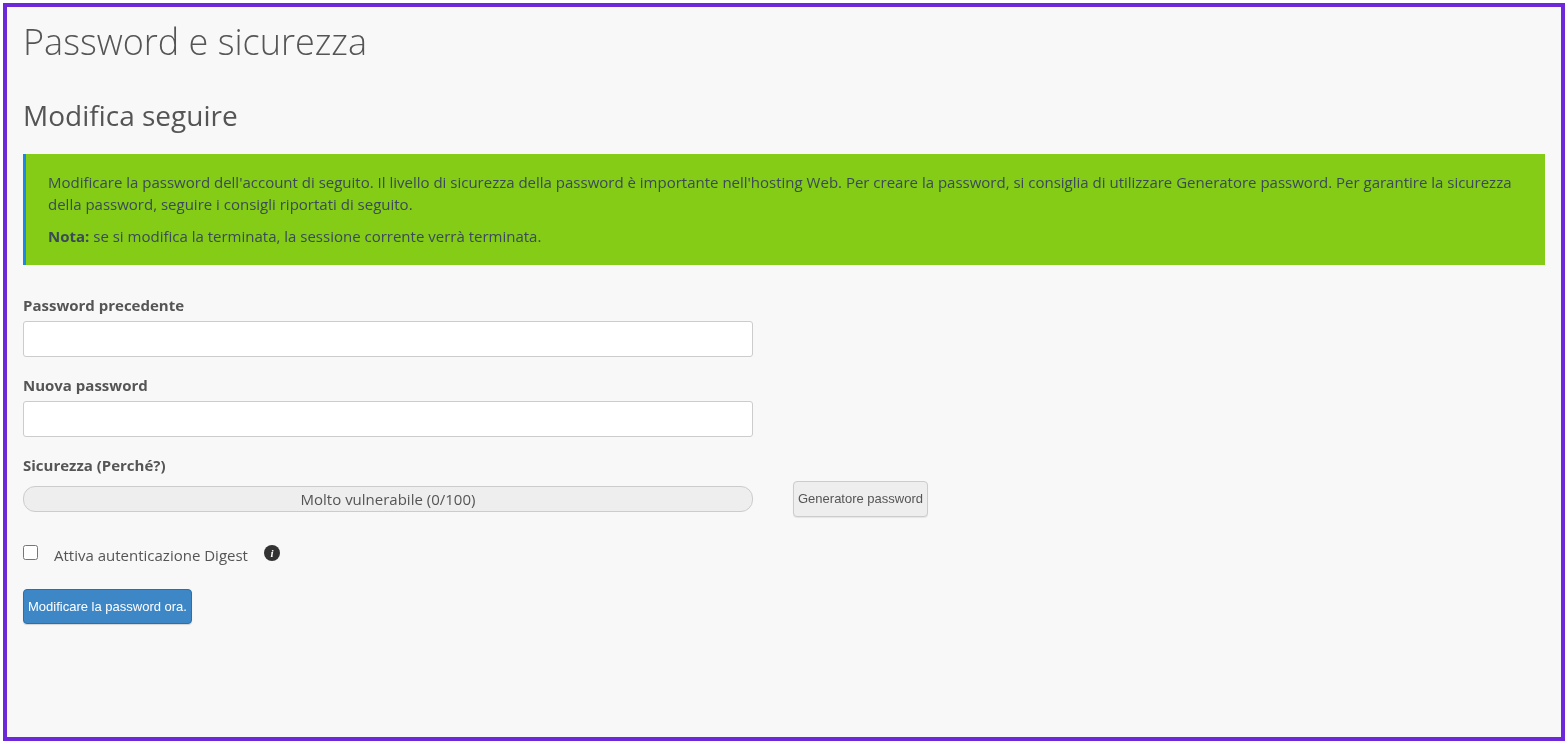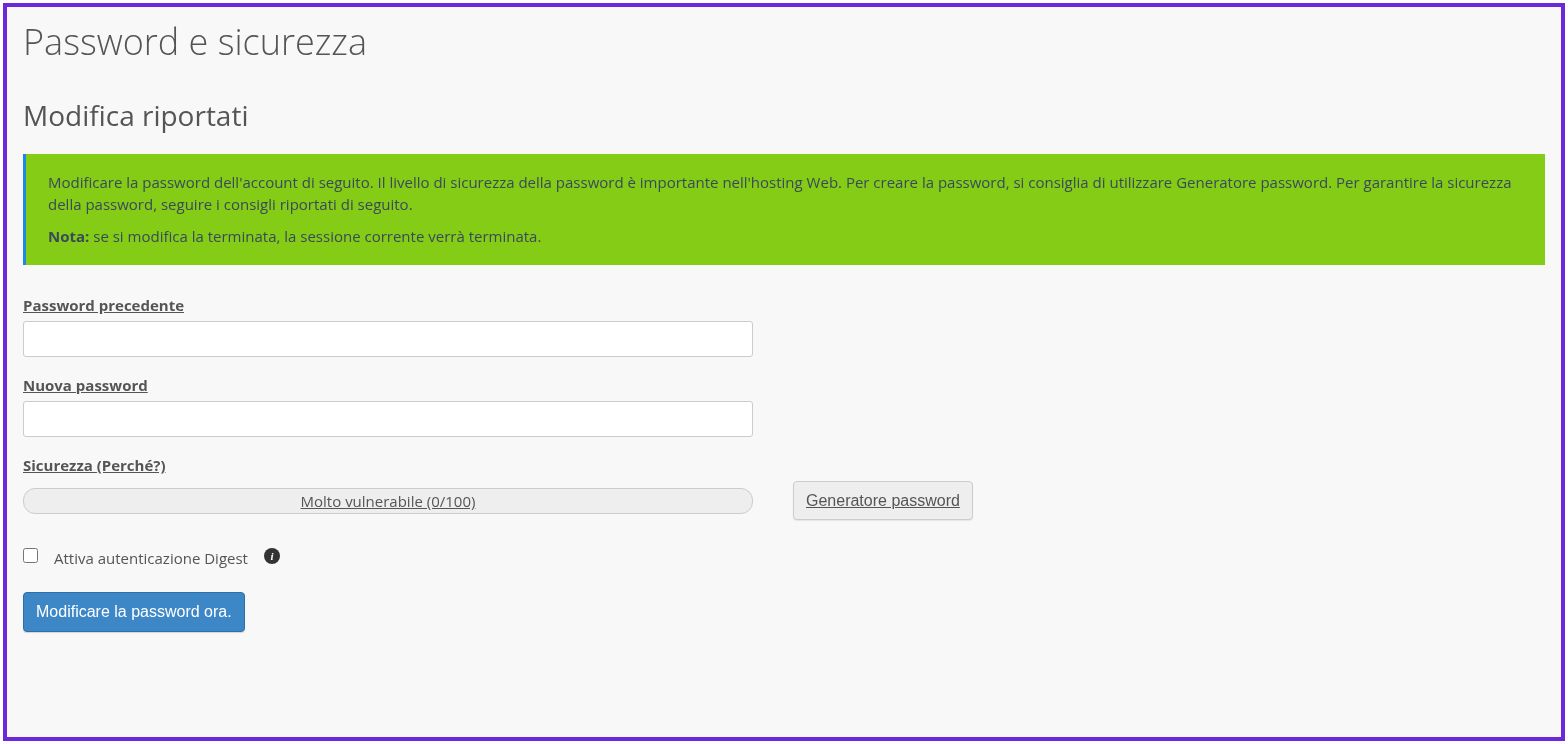--- a/index.html
+++ b/index.html
@@ -46,21 +46,20 @@
     }
     .info-box p:last-child {
       margin-bottom: 0;
     }
     .info-box strong {
       color: #3a4a5a;
       font-weight: 700;
     }
     .form-group {
       margin-bottom: 18px;
-      text-decoration: underline;
     }
     .form-label {
       display: block;
       font-weight: 700;
       color: #555;
       font-size: 15px;
       margin-bottom: 6px;
     }
     .form-input {
       width: 730px;
@@ -85,23 +84,23 @@
       border-radius: 12px;
       background: #eeeeee;
       display: flex;
       align-items: center;
       justify-content: center;
       font-size: 15px;
       color: #555;
     }
     .btn {
       display: inline-block;
-      padding: 9px 12px;
+      padding: 9px 4px;
       border-radius: 4px;
-      font-size: 16px;
+      font-size: 13px;
       cursor: pointer;
       border: 1px solid transparent;
       line-height: 1.2;
     }
     .btn-default {
       background: #eeeeee;
       border: 1px solid #ccc;
       color: #555;
       box-shadow: 0 1px 1px rgba(0,0,0,0.08);
     }
@@ -141,21 +140,21 @@
       font-style: italic;
       vertical-align: middle;
       font-family: Georgia, serif;
     }
   </style>
 </head>
 <body>
 
 <div class="outer-border">
   <h1 class="page-title">Password e sicurezza</h1>
-  <h2 class="section-title">Modifica riportati</h2>
+  <h2 class="section-title">Modifica seguire</h2>
 
   <div class="info-box">
     <p>Modificare la password dell'account di seguito. Il livello di sicurezza della password è importante nell'hosting Web. Per creare la password, si consiglia di utilizzare Generatore password. Per garantire la sicurezza della password, seguire i consigli riportati di seguito.</p>
     <p>
       <strong>Nota:</strong><span> se si modifica la terminata, la sessione corrente verrà terminata.</span>
     </p>
   </div>
 
   <div class="form-group">
     <label class="form-label">Password precedente</label>

